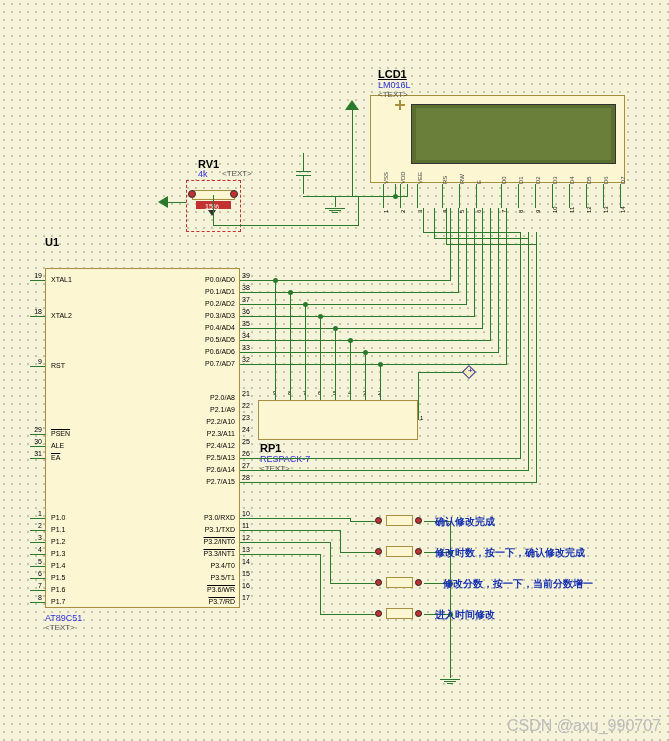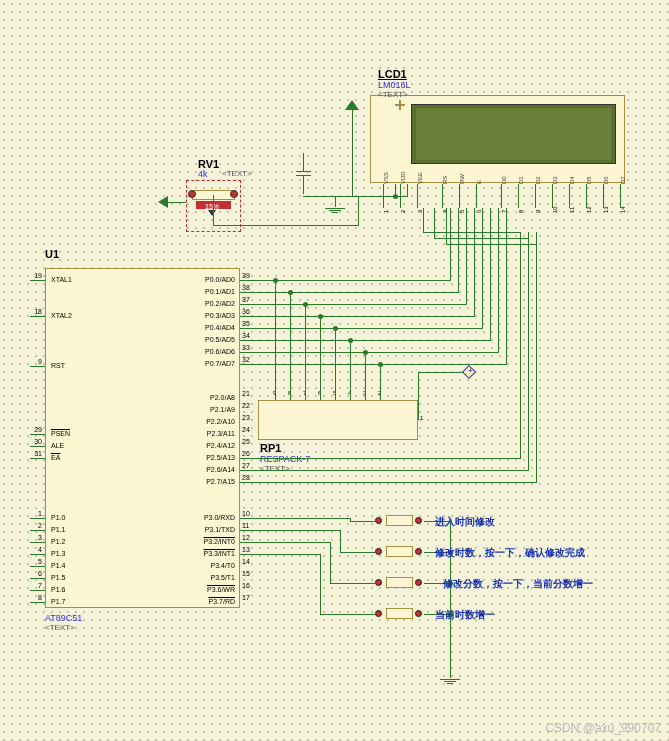--- a/index.html
+++ b/index.html
@@ -20,21 +20,21 @@
 
   
   .u1 {
     position: absolute;
     left: 45px; top: 268px;
     width: 195px; height: 340px;
     background: #fdf6d2;
     border: 1px solid #a88f3f;
     border-top: 1px solid #a88f3f;
   }
-  .u1-label { position: absolute; left: 45px; top: 248px; }
+  .u1-label { position: absolute; left: 45px; top: 236px; }
   .u1-label2 { position: absolute; left: 45px; top: 613px; }
 
   .pin-l, .pin-r { position:absolute; font-size: 7px; }
   .pin-l { left: 51px; }
   .pin-r { right: 434px; text-align: right; }
   .num-l { position:absolute; font-size:7px; color:#000; text-align:right; width:15px;}
   .num-r { position:absolute; font-size:7px; color:#000; }
 
   
   .lcd {
@@ -107,21 +107,21 @@
   .gnd .l3 { width:6px; height:1px; background:#2b7a2b; margin:1px auto;}
 
   
   .pwr { position:absolute; }
   .pwr .stem { width:1px; height:18px; background:#2b7a2b; margin-left:7px;}
   .pwr .tri { width:0; height:0; border-left:7px solid transparent; border-right:7px solid transparent; border-bottom:10px solid #2b7a2b;}
 
   
   .net { position:absolute; display:flex; align-items:center; }
 
-  .watermark { position:absolute; right:8px; bottom:6px; color:#bbb; font-size:12px; }
+  .watermark { position:absolute; right:8px; bottom:6px; color:#bbb; font-size:16px; }
 </style>
 </head>
 <body>
 
 <div class="lcd"></div>
 <div class="lcd-screen"></div>
 <div class="lcd-inner"></div>
 <div class="label ref" style="left:378px; top:68px;text-decoration:underline;">LCD1</div>
 <div class="label val" style="left:378px; top:80px;">LM016L</div>
 <div class="label txt" style="left:378px; top:90px;">&lt;TEXT&gt;</div>
@@ -427,34 +427,34 @@
   <div class="dot" style="left:448px;top:581px"></div>
   <div class="dot" style="left:448px;top:612px"></div>
 </div>
 
 <div id="buttons">
     <div class="btn" style="left: 375px; top: 514px;">
       <div class="dot" style="left:0"></div>
       <div class="bar"></div>
       <div class="dot" style="left:40px"></div>
     </div>
-    <div class="btn-label" style="left: 435px; top: 515px;">进入时间修改</div>
+    <div class="btn-label" style="left: 435px; top: 515px;">确认修改完成</div>
     <div class="btn" style="left: 375px; top: 545px;">
       <div class="dot" style="left:0"></div>
       <div class="bar"></div>
       <div class="dot" style="left:40px"></div>
     </div>
     <div class="btn-label" style="left: 435px; top: 546px;">修改时数，按一下，确认修改完成</div>
     <div class="btn" style="left: 375px; top: 576px;">
       <div class="dot" style="left:0"></div>
       <div class="bar"></div>
       <div class="dot" style="left:40px"></div>
     </div>
     <div class="btn-label" style="left: 435px; top: 577px; margin-left: 8px;">修改分数，按一下，当前分数增一</div>
     <div class="btn" style="left: 375px; top: 607px;">
       <div class="dot" style="left:0"></div>
       <div class="bar"></div>
       <div class="dot" style="left:40px"></div>
     </div>
-    <div class="btn-label" style="left: 435px; top: 608px;">当前时数增一</div>
+    <div class="btn-label" style="left: 435px; top: 608px;">进入时间修改</div>
   </div>
 
 <div class="watermark">CSDN @axu_990707</div>
 
 </body></html>

